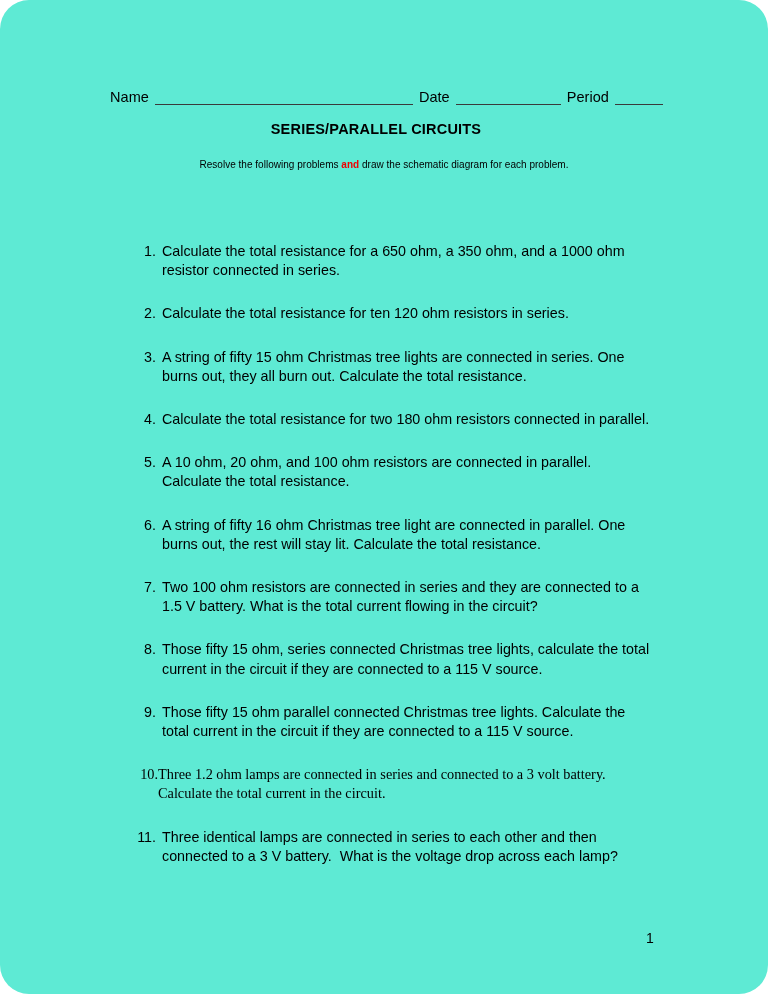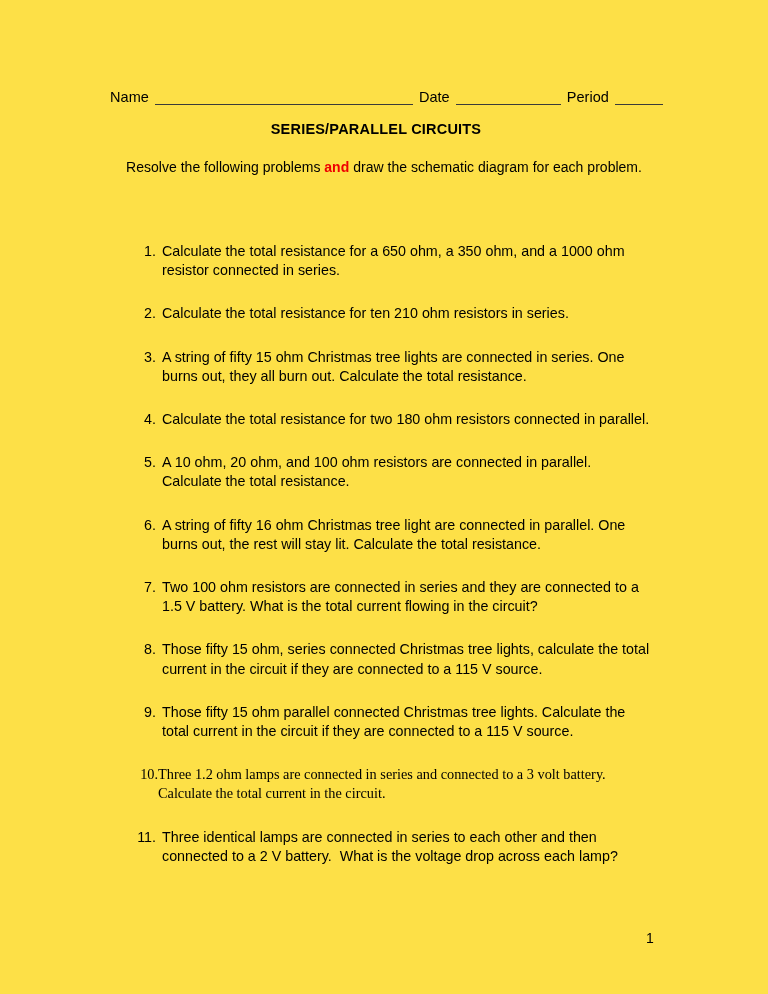--- a/index.html
+++ b/index.html
@@ -13,21 +13,22 @@
     height: 994px;
     position: relative;
     font-family: "Liberation Sans", sans-serif;
     color: #000000;
     -webkit-font-smoothing: antialiased;
   }
 
   .page {
     position: absolute;
     inset: 0;
-    background: #fde047;
+    background: #5eead4;
+    border-radius: 29px;
   }
 
   
   .header-line {
     position: absolute;
     left: 110px;
     top: 88px;
     width: 548px;
     font-size: 14.5px;
     line-height: 18px;
@@ -57,21 +58,21 @@
     letter-spacing: 0.2px;
   }
 
   
   .instructions {
     position: absolute;
     left: 0;
     top: 159px;
     width: 768px;
     text-align: center;
-    font-size: 14px;
+    font-size: 10px;
     letter-spacing: 0.02px;
   }
   .instructions .em-and {
     color: #ee0000;
     font-weight: bold;
   }
 
   
   .problem-list {
     position: absolute;
@@ -143,21 +144,21 @@
 
   <div class="problem-list">
 
     <div class="problem">
       <span class="num">1.</span>
       <span class="body">Calculate the total resistance for a 650 ohm, a 350 ohm, and a 1000 ohm resistor connected in series.</span>
     </div>
 
     <div class="problem">
       <span class="num">2.</span>
-      <span class="body">Calculate the total resistance for ten 210 ohm resistors in series.</span>
+      <span class="body">Calculate the total resistance for ten 120 ohm resistors in series.</span>
     </div>
 
     <div class="problem">
       <span class="num">3.</span>
       <span class="body">A string of fifty 15 ohm Christmas tree lights are connected in series. One burns out, they all burn out. Calculate the total resistance.</span>
     </div>
 
     <div class="problem tight">
       <span class="num">4.</span>
       <span class="body">Calculate the total resistance for two 180 ohm resistors connected in parallel.</span>
@@ -188,21 +189,21 @@
       <span class="body">Those fifty 15 ohm parallel connected Christmas tree lights. Calculate the total current in the circuit if they are connected to a 115 V source.</span>
     </div>
 
     <div class="problem wide nospace">
       <span class="num">10.</span>
       <span class="body">Three 1.2 ohm lamps are connected in series and connected to a 3 volt battery. Calculate the total current in the circuit.</span>
     </div>
 
     <div class="problem wide">
       <span class="num">11.</span>
-      <span class="body dblspace">Three identical lamps are connected in series to each other and then connected to a 2 V battery.  What is the voltage drop across each lamp?</span>
+      <span class="body dblspace">Three identical lamps are connected in series to each other and then connected to a 3 V battery.  What is the voltage drop across each lamp?</span>
     </div>
 
 
 
   </div>
 
   <div class="page-number">1</div>
 
 </div>
 

